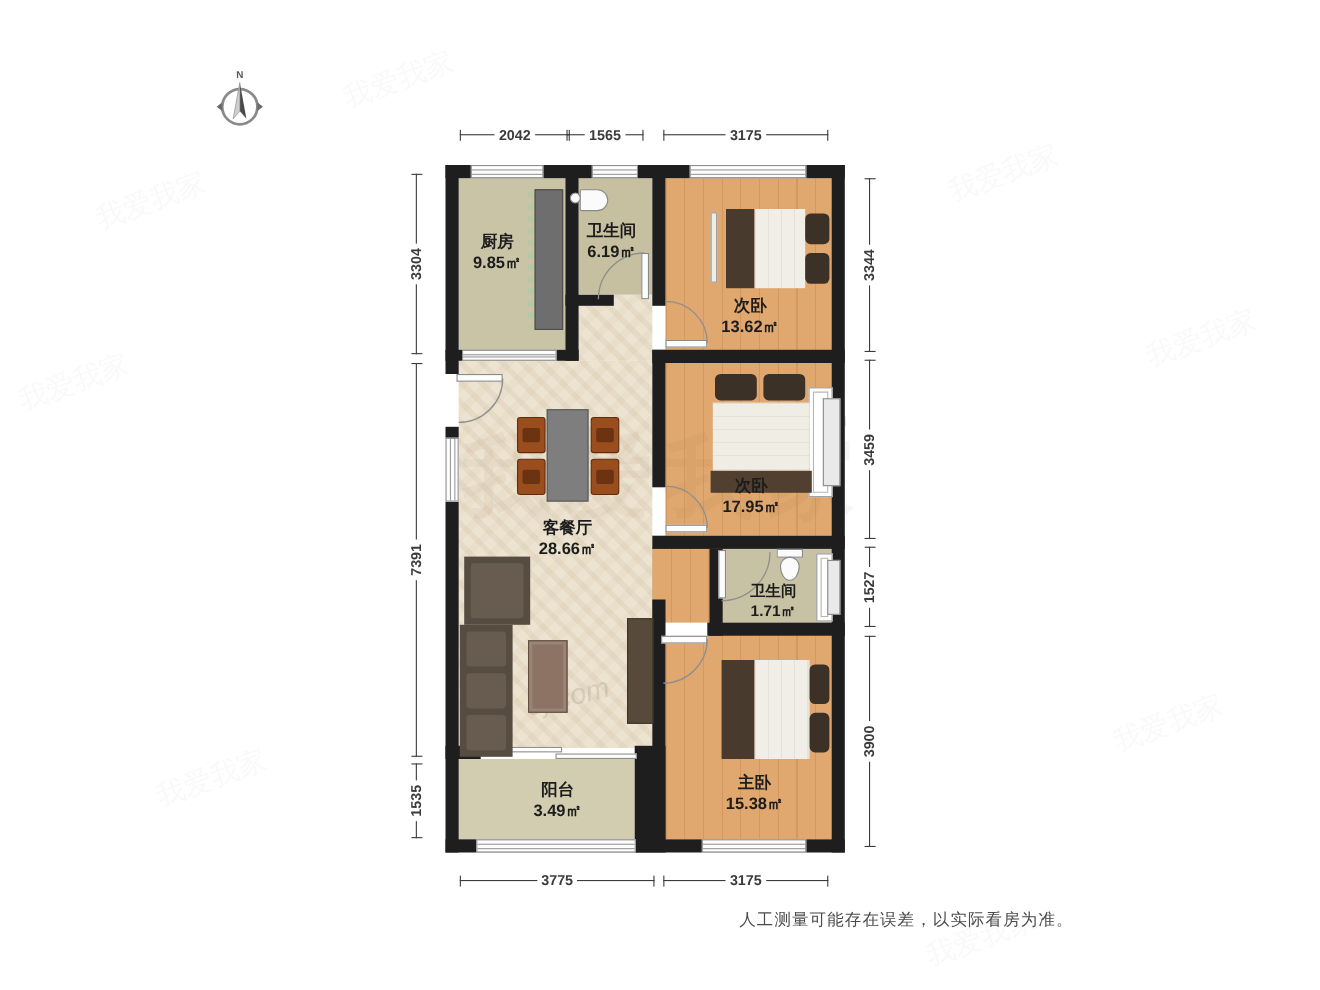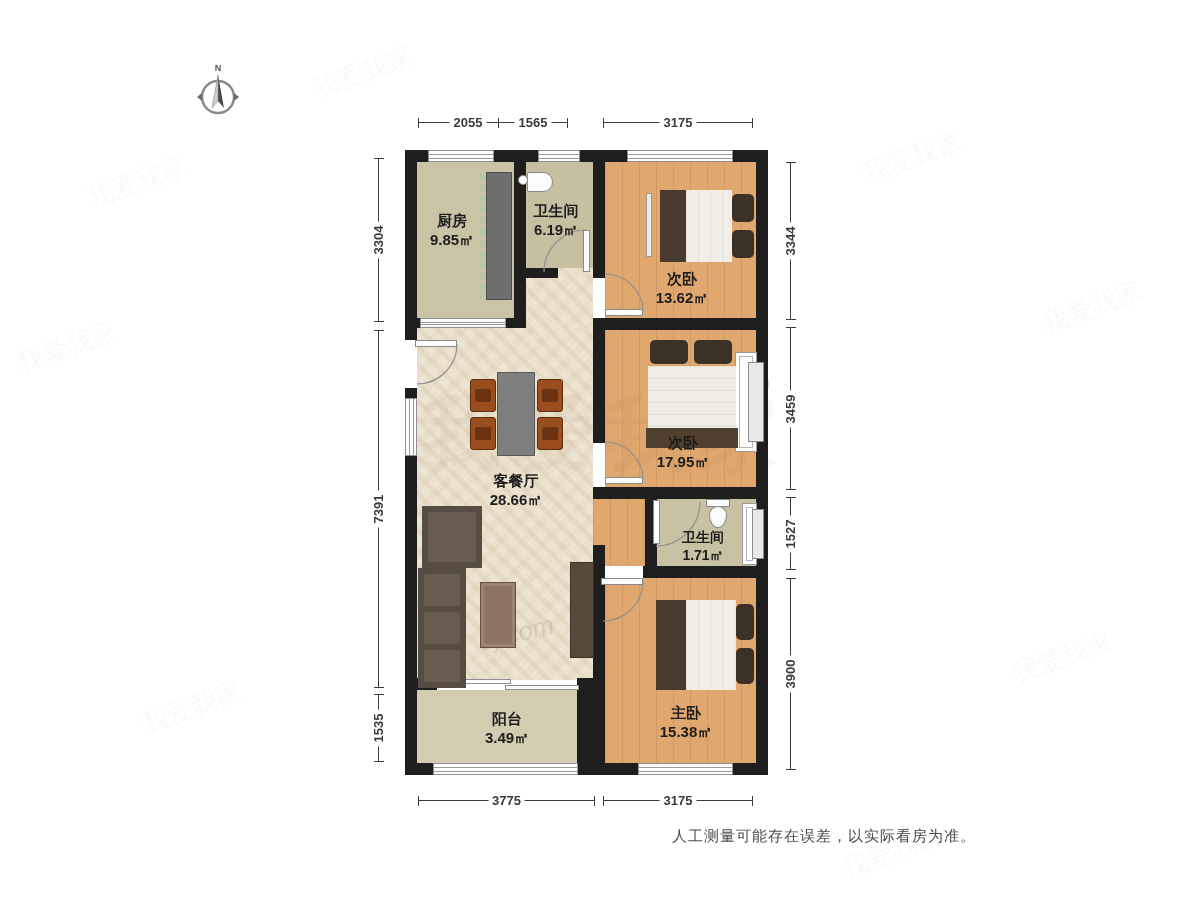--- a/index.html
+++ b/index.html
@@ -238,23 +238,23 @@
   <div class="room-label" style="left:686px;top:722px">
     <span>主卧</span>
     <span>15.38㎡</span>
   </div>
   <div class="room-label" style="left:507px;top:728px">
     <span>阳台</span>
     <span>3.49㎡</span>
   </div>
 
   <div class="dim-h" style="left:418px;top:122px;width:100px">
-      <span>2055</span>
-    </div>
-  <div class="dim-h" style="left:498px;top:122px;width:70px">
+      <span>2042</span>
+    </div>
+  <div class="dim-h" style="left:515px;top:122px;width:70px">
       <span>1565</span>
     </div>
   <div class="dim-h" style="left:603px;top:122px;width:150px">
       <span>3175</span>
     </div>
 
   <div class="dim-h" style="left:418px;top:800px;width:177px">
       <span>3775</span>
     </div>
   <div class="dim-h" style="left:603px;top:800px;width:150px">

